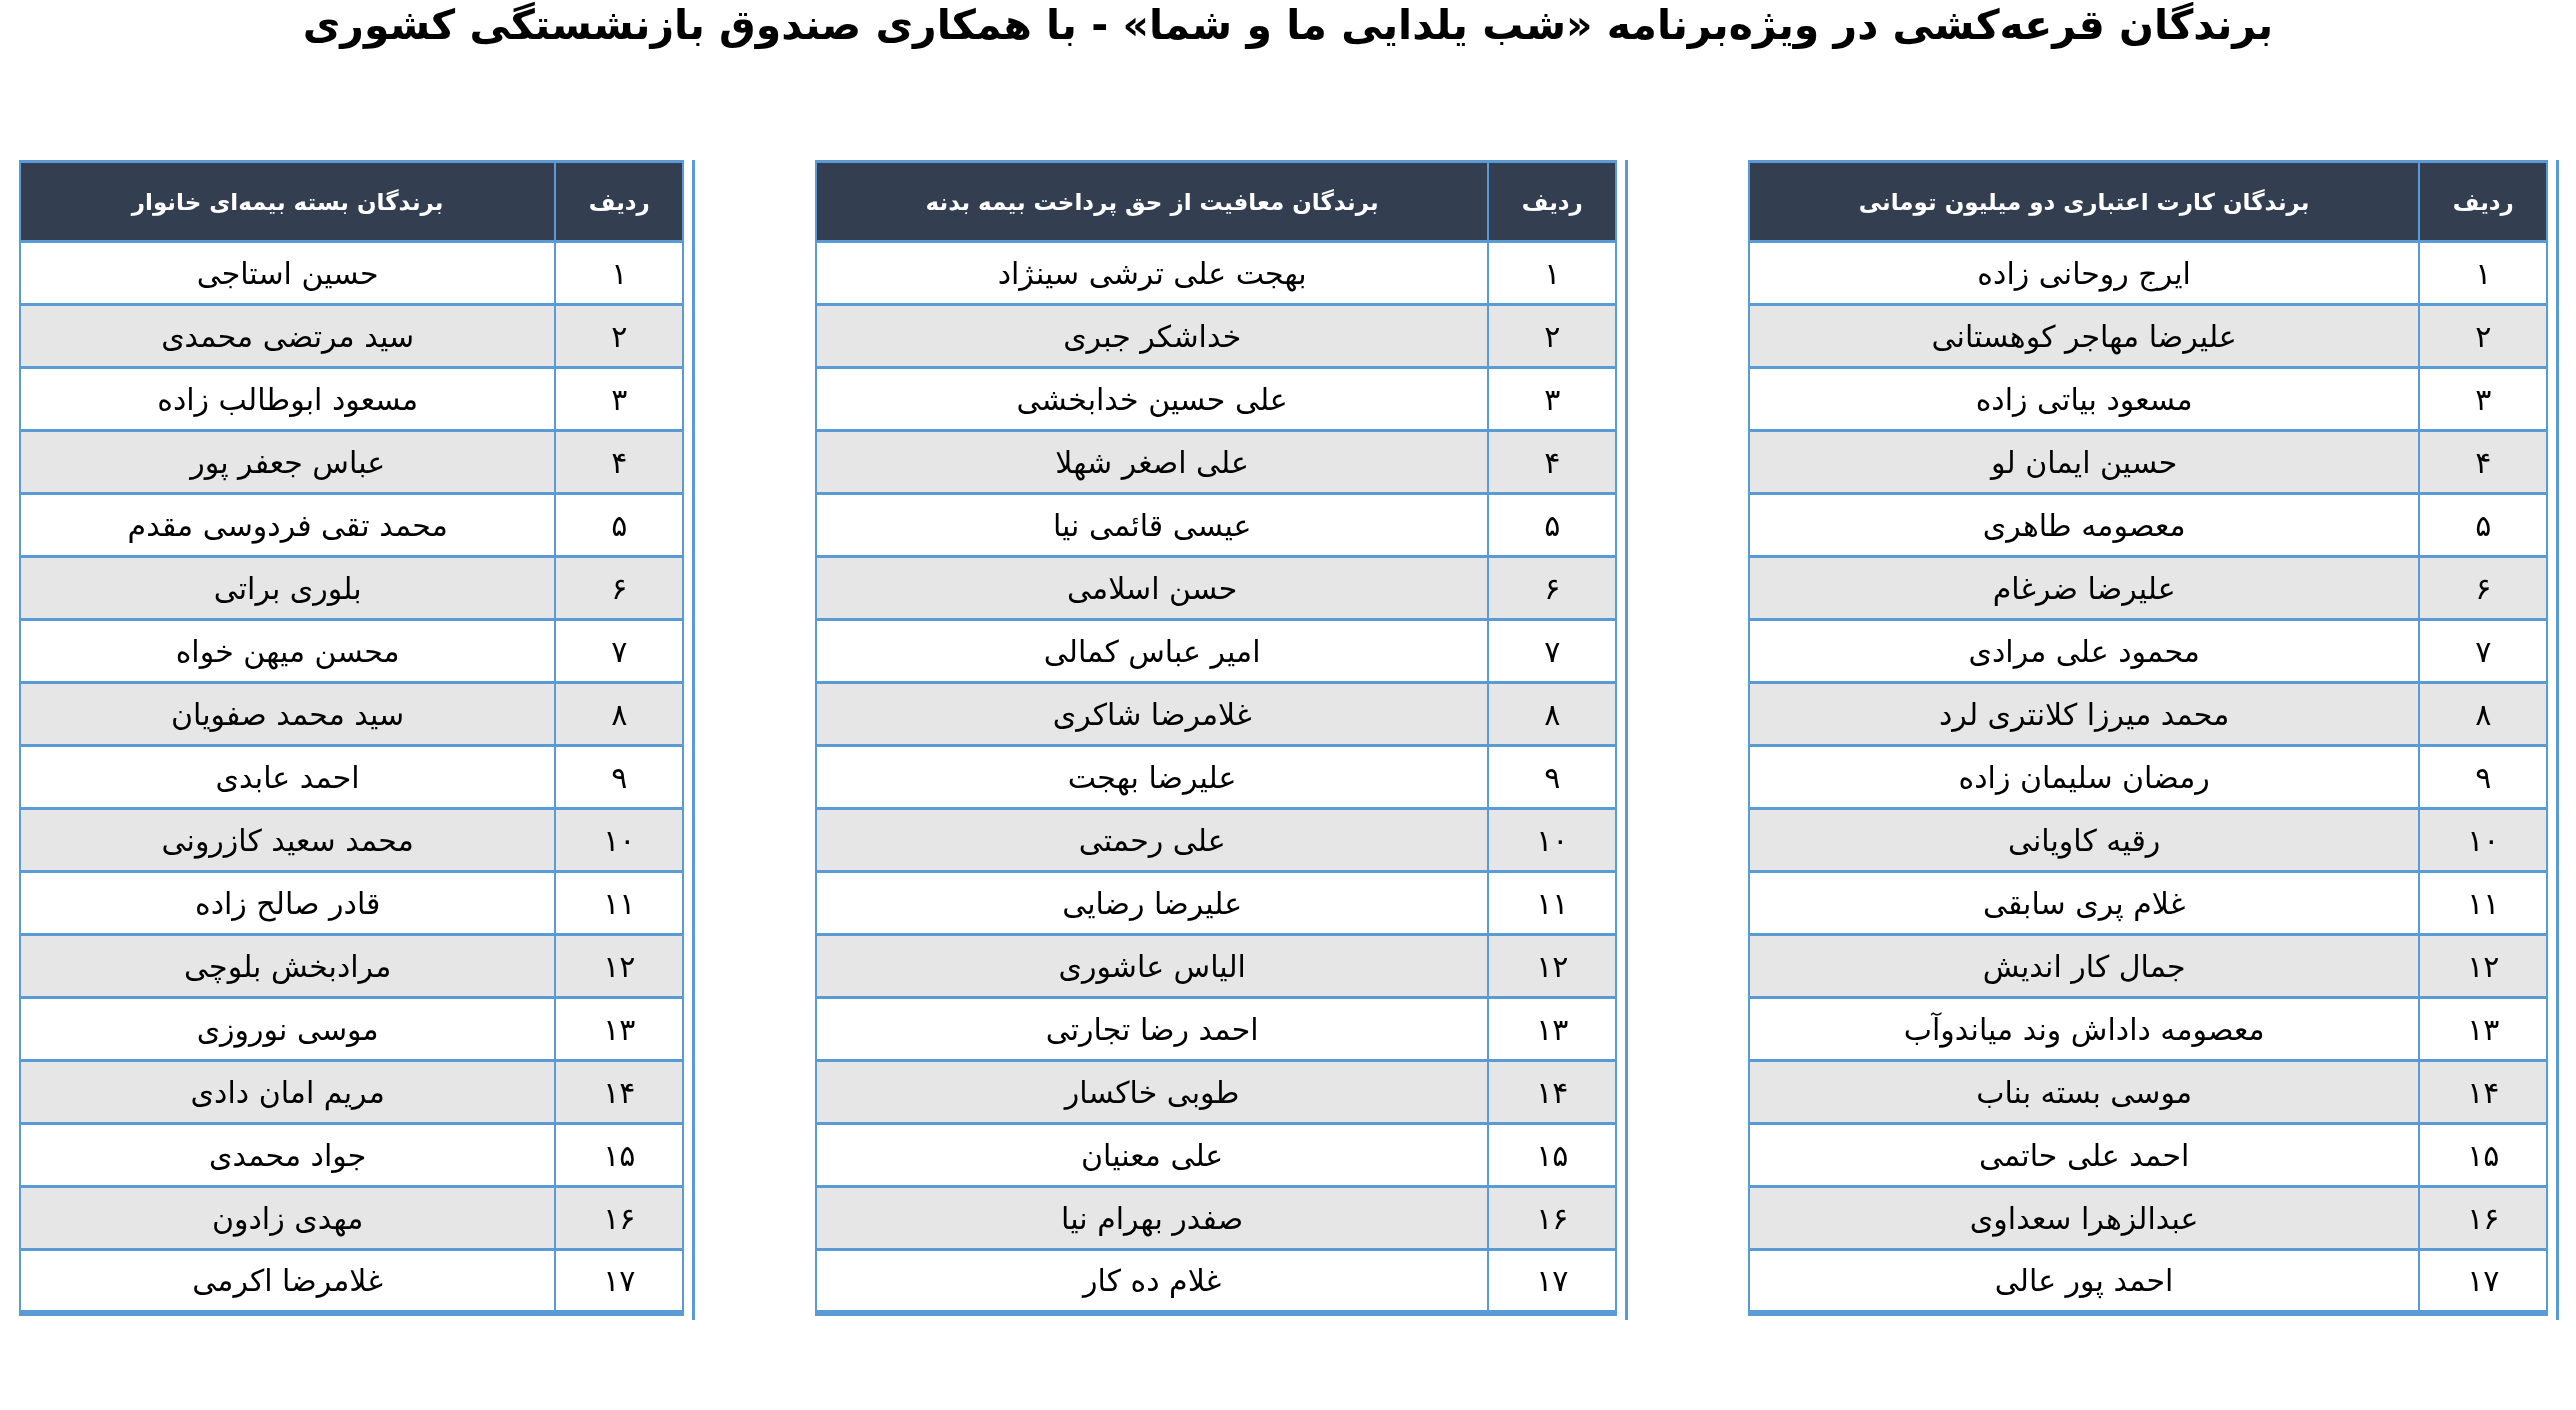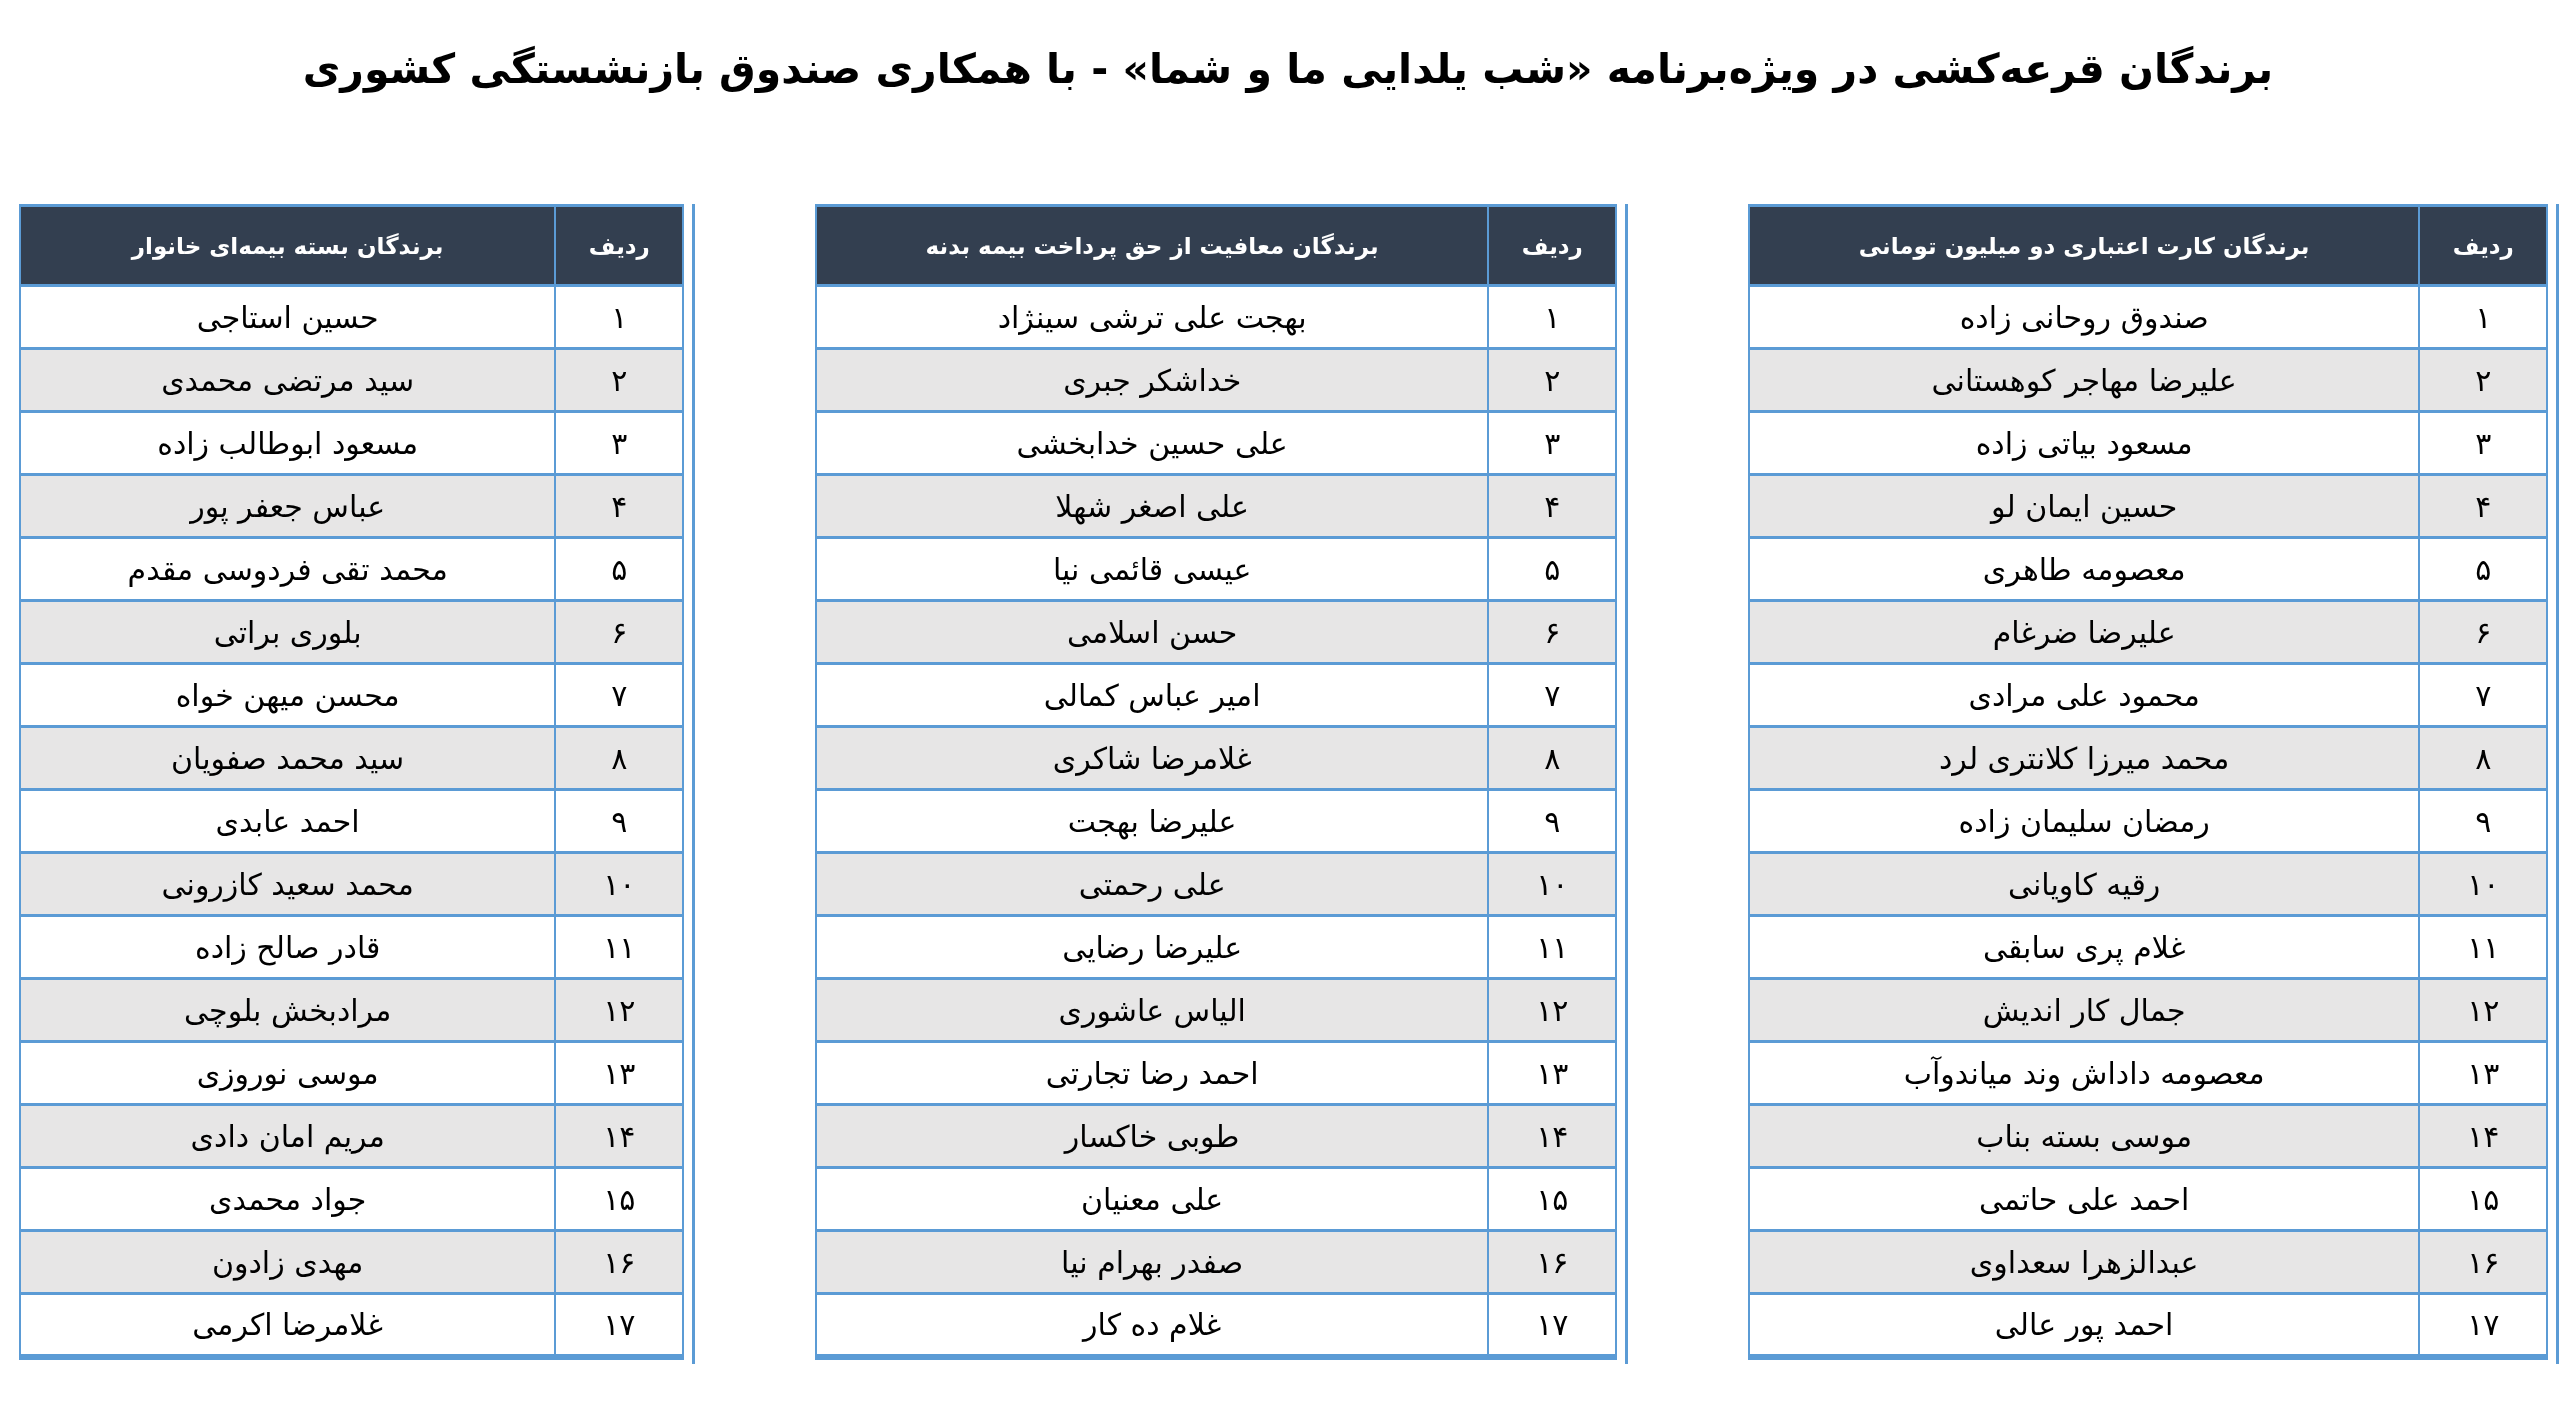--- a/index.html
+++ b/index.html
@@ -11,21 +11,20 @@
     --page_bg:#FFFFFF;
   }
   *{box-sizing:border-box;margin:0;padding:0;}
   html,body{background:var(--page_bg);}
   body{
     width:2576px;height:1411px;overflow:hidden;position:relative;
     font-family:"DejaVu Sans",sans-serif;color:var(--text);
   }
   .page-title{
     direction:rtl;text-align:center;
-    margin-top:44px;
     font-size:41px;line-height:1.25;font-weight:bold;color:var(--text);
     letter-spacing:0;
   }
   .tables-row{
     direction:rtl;
     display:flex;justify-content:space-between;align-items:flex-start;
     margin-top:109px;
     padding:0 17px 0 19px;
   }
   .tbl-outer{
@@ -75,21 +74,21 @@
         </colgroup>
       <thead>
         <tr>
           <th class="col-no">ردیف</th>
           <th class="col-name">برندگان کارت اعتباری دو میلیون تومانی</th>
         </tr>
       </thead>
       <tbody>
           <tr>
             <td class="col-no">۱</td>
-            <td class="col-name">صندوق روحانی زاده</td>
+            <td class="col-name">ایرج روحانی زاده</td>
           </tr>
           <tr>
             <td class="col-no">۲</td>
             <td class="col-name">علیرضا مهاجر کوهستانی</td>
           </tr>
           <tr>
             <td class="col-no">۳</td>
             <td class="col-name">مسعود بیاتی زاده</td>
           </tr>
           <tr>

